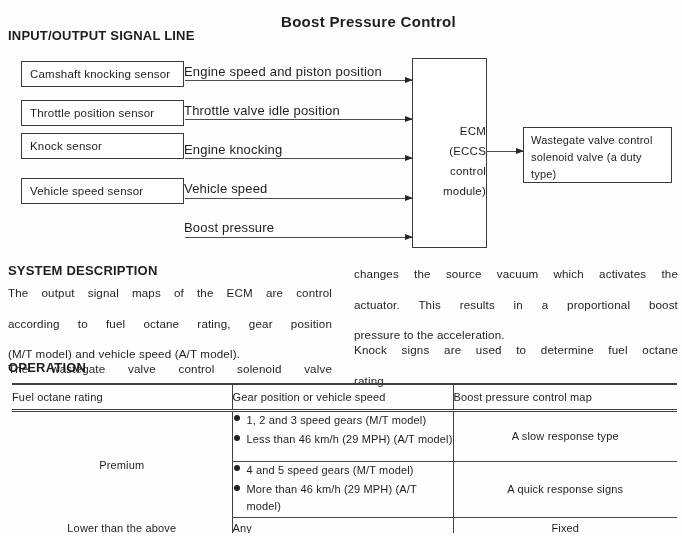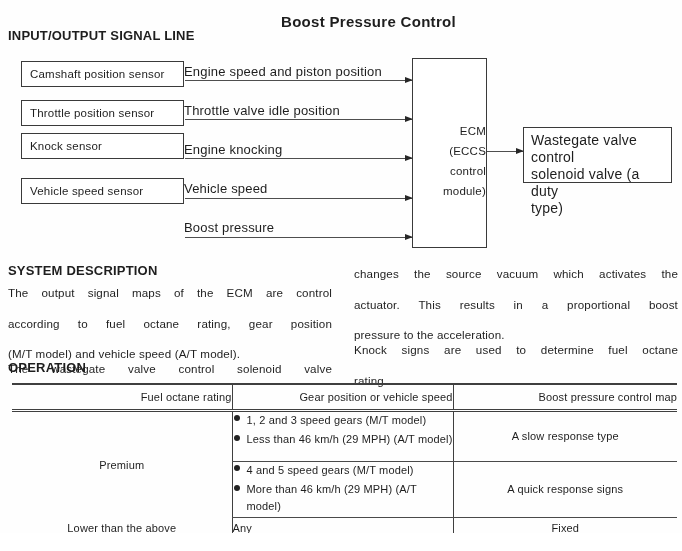--- a/index.html
+++ b/index.html
@@ -54,42 +54,42 @@
     position: absolute; left: 412px; top: 58px; width: 75px; height: 190px;
     border: 1.5px solid #3a3a3a; background: #fff; box-sizing: border-box;
   }
   .ecm-text {
     margin: 62px 0 0 8px; font-size: 11.5px; line-height: 20px; letter-spacing: .2px; text-align: right;
   }
   .out-connector { position: absolute; left: 487px; top: 151px; width: 36px; }
   .actuator-box {
     position: absolute; left: 523px; top: 127px; width: 149px; height: 56px;
     border: 1.5px solid #3a3a3a; background: #fff; box-sizing: border-box;
-    padding: 4px 4px 0 7px; font-size: 14px; line-height: 17px; letter-spacing: .2px;
+    padding: 4px 4px 0 7px; font-size: 11px; line-height: 17px; letter-spacing: .2px;
   }
 
   
   .desc-col { position: absolute; font-size: 11.6px; line-height: 15.3px; letter-spacing: .15px; }
   .desc-left  { left: 8px;  top: 285px; width: 324px; }
   .desc-right { left: 354px; top: 266px; width: 324px; }
   .jline { display: block; }
   .jline.stretch { text-align: justify; }
   .jline.stretch::after { content: ""; display: inline-block; width: 100%; height: 0; }
 
   
   .op-table {
     position: absolute; left: 12px; top: 383px; width: 665px;
     border-collapse: collapse; table-layout: fixed;
     font-size: 11px; color: #1e1e1e; letter-spacing: .15px;
     border-top: 2px solid #3f3f3f;
     border-bottom: 3px double #3f3f3f;
   }
   .op-table th, .op-table td { font-weight: normal; padding: 0; box-sizing: border-box; }
   .op-table thead tr { height: 26px; }
-  .op-table thead th { border-bottom: 3px double #3f3f3f; text-align: right; vertical-align: middle; }
+  .op-table thead th { border-bottom: 3px double #3f3f3f; text-align: left; vertical-align: middle; }
   .row-slow  { height: 51px; }
   .row-quick { height: 54px; }
   .row-fixed { height: 22px; }
   .bl { border-left: 1px solid #3f3f3f; }
   .rb { border-bottom: 1px solid #4a4a4a; }
   .c-center { text-align: center; vertical-align: middle; }
   .c-gear { vertical-align: top; padding: 4px 4px 0 9px; }
   .c-any { vertical-align: middle; padding-left: 9px; }
   .bullet-item { position: relative; padding-left: 14px; margin-bottom: 3px; line-height: 16.5px; }
   .bullet-item .bullet-dot {
@@ -100,21 +100,21 @@
 </head>
 <body>
 
 <div class="page">
 
   <h1 class="page-title">Boost Pressure Control</h1>
   <div class="sec-heading sec-io">INPUT/OUTPUT SIGNAL LINE</div>
 
   <div class="diagram">
 
-    <div class="sensor-box" style="top:61px">Camshaft position sensor</div>
+    <div class="sensor-box" style="top:61px">Camshaft knocking sensor</div>
     <div class="signal-label" style="top:64px">Engine speed and piston position</div>
     <div class="connector" style="top:80px">
         <span class="arrow-head"></span>
       </div>
 
     <div class="sensor-box" style="top:100px">Throttle position sensor</div>
     <div class="signal-label" style="top:103px">Throttle valve idle position</div>
     <div class="connector" style="top:119px">
         <span class="arrow-head"></span>
       </div>

